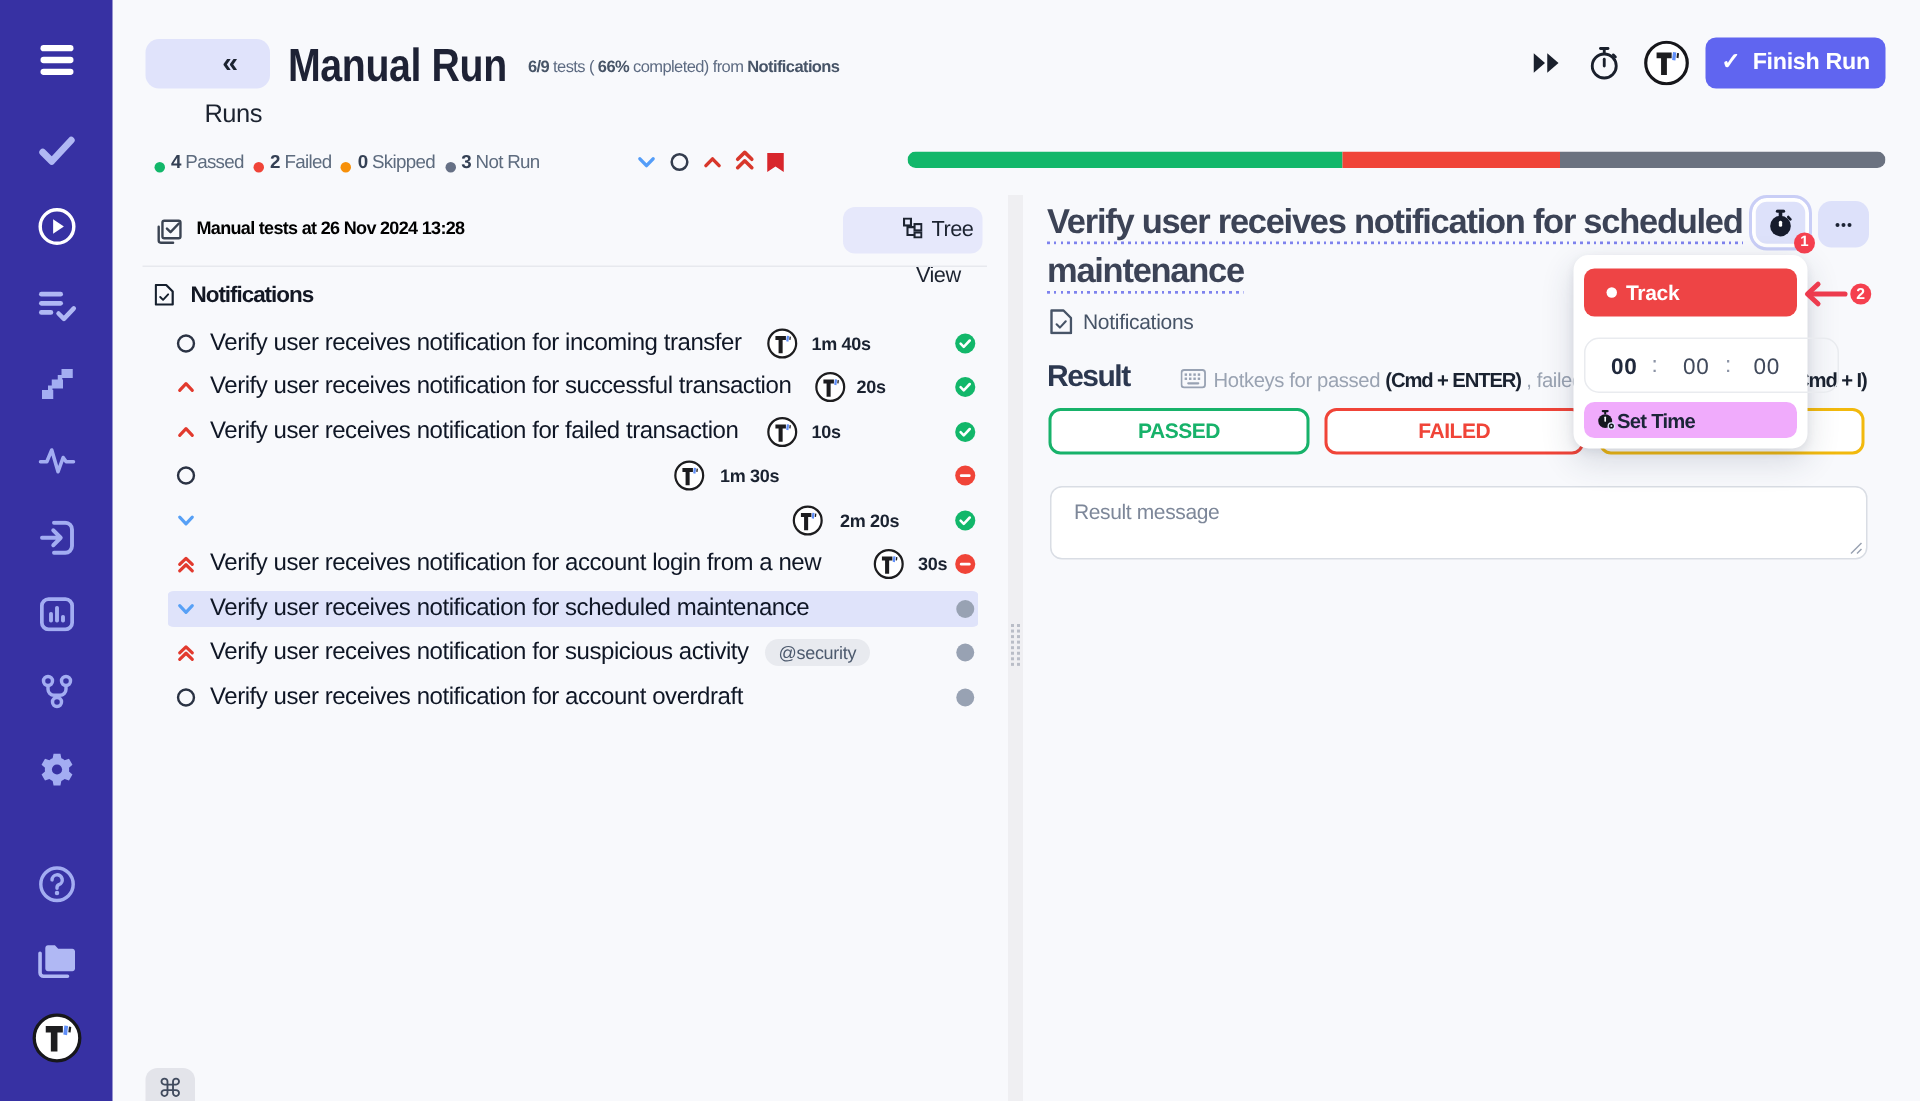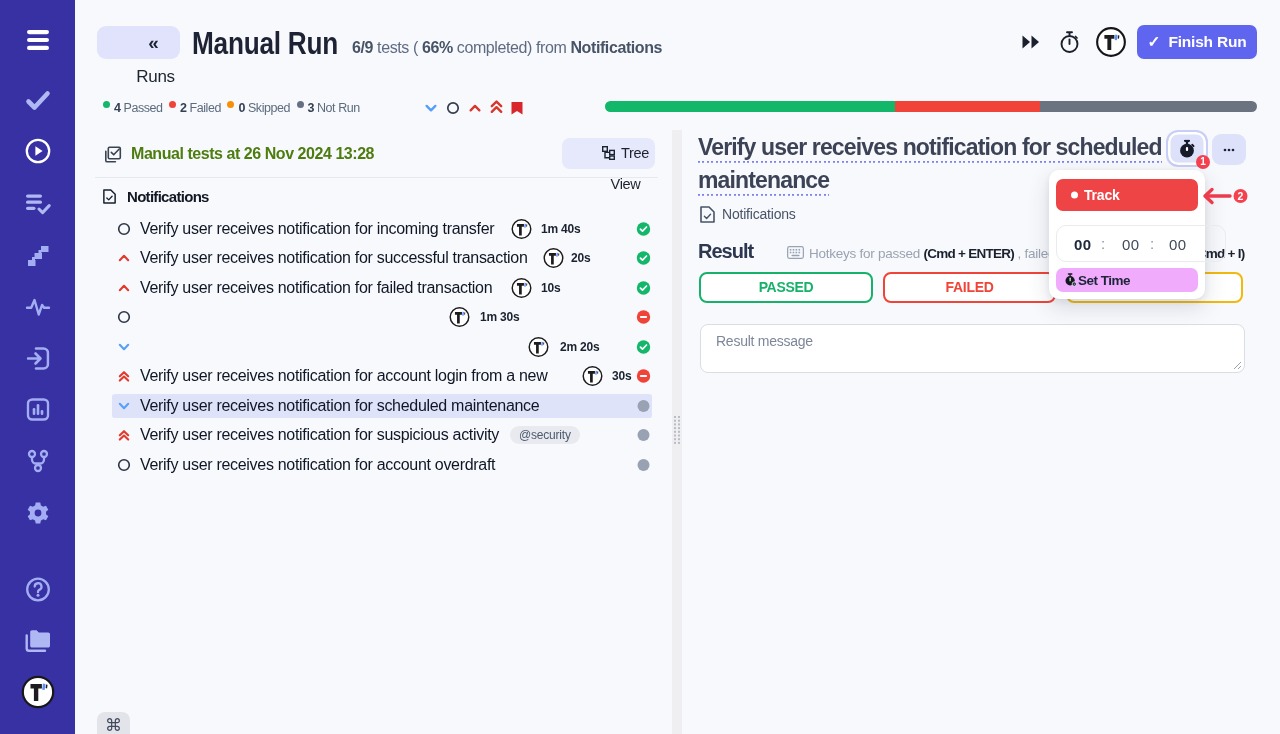--- a/index.html
+++ b/index.html
@@ -6,33 +6,33 @@
 html,body { width:1280px; height:734px; overflow:hidden; }
 body { position:relative; background:#f8f9fc; font-family:"Liberation Sans", sans-serif; color:#1d2939; }
 .abs { position:absolute; }
 
 #sidebar { position:absolute; left:0; top:0; width:75px; height:734px; background:#3731a3; }
 #sidebar svg { position:absolute; left:50%; transform:translateX(-50%); }
 
 .pill { background:#e6e8fb; border-radius:9px;padding-left:34px; }
 #runsbtn { left:97px; top:26px; width:83px; height:33px; line-height:33px; text-align:center; font-size:17px; font-weight:400; color:#1c2330; letter-spacing:-0.3px; background:#e0e3fb; }
 #title { left:192px; top:26px; font-size:31px; font-weight:700; color:#1e2235; transform:scaleX(0.845); transform-origin:0 0; letter-spacing:-0.3px; }
-#subtitle { left:352px; top:39px; font-size:16px; color:#5d6b82; letter-spacing:-0.4px; }
+#subtitle { left:352px; top:39px; font-size:11px; color:#5d6b82; letter-spacing:-0.4px; }
 #subtitle b { color:#475467; }
 #finishbtn { left:1137px; top:25px; width:120px; height:34px; background:#6065f0; border-radius:7px; color:#fff; font-size:15.5px; font-weight:700; text-align:center; line-height:34px; letter-spacing:-0.2px; }
 
 .dot { display:inline-block; width:7px; height:7px; border-radius:50%; margin-right:4px; }
 #stats { left:103px; top:100px; height:15px; font-size:12.5px; color:#5d6b7e; letter-spacing:-0.45px; display:flex; align-items:center; gap:6.5px; }
 #stats b { color:#344054; }
-#stats span.item { display:flex; align-items:flex-start; white-space:nowrap; }
+#stats span.item { display:flex; align-items:flex-end; white-space:nowrap; }
 
 #pbar { left:605px; top:101px; width:652px; height:11px; border-radius:6px; overflow:hidden; display:flex; }
 
 #lhead-ic { left:104px; top:146px; }
-#lhead { left:131px; top:145px; font-size:16px; font-weight:700; color:#4d7c0f; letter-spacing:-0.45px; }
+#lhead { left:131px; top:145px; font-size:12px; font-weight:700; color:#000000; letter-spacing:-0.45px; }
 #treebtn { left:562px; top:138px; width:93px; height:31px; border-radius:8px; font-size:14.5px; color:#1c2330; text-align:center; line-height:31px; letter-spacing:-0.35px; }
 #lsep { left:95px; top:177px; width:563px; height:1px; background:#e7e9ee; }
 #folder-row { left:127px; top:188px; font-size:15px; font-weight:700; color:#131824; letter-spacing:-0.7px; }
 .trow { position:absolute; left:112px; width:540px; height:28px; }
 .trow .nm { position:absolute; left:28px; top:50%; transform:translateY(-50%); font-size:16px; color:#0f1625; letter-spacing:-0.3px; white-space:nowrap; }
 .trow.sel { background:#dfe3fa; background-clip:padding-box; border-top:2px solid transparent; border-bottom:2px solid transparent; border-radius:4px; }
 .prio { position:absolute; left:4px; top:50%; transform:translateY(-50%); width:16px; height:16px; }
 .stat { position:absolute; right:1px; top:50%; transform:translateY(-50%); width:15px; height:15px; }
 .tlogo { position:absolute; top:50%; transform:translateY(-50%); width:21px; height:21px; }
 .dur { position:absolute; top:50%; transform:translateY(-50%); font-size:12px; font-weight:700; color:#1a2230; letter-spacing:-0.2px; }

